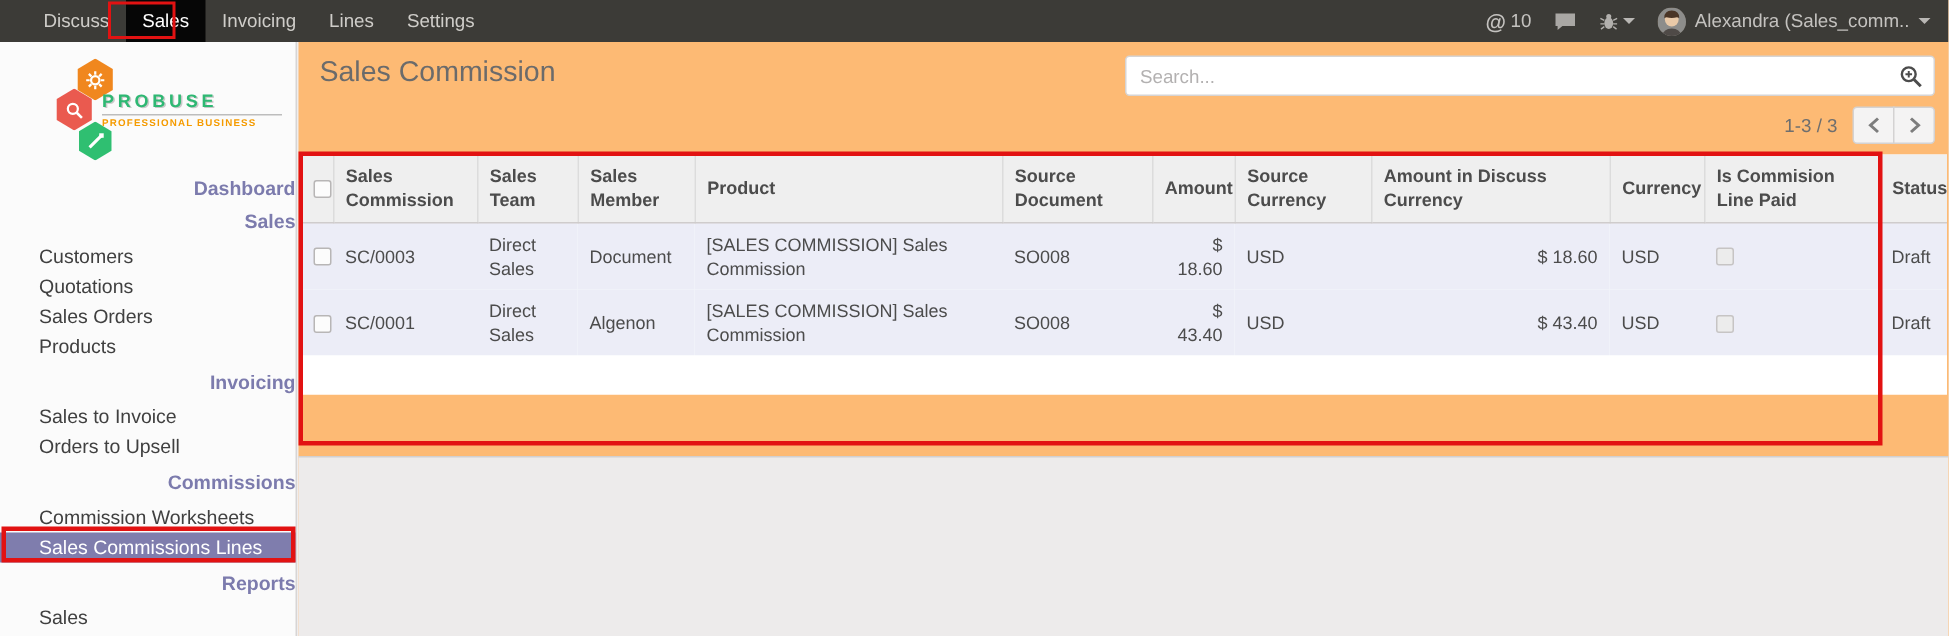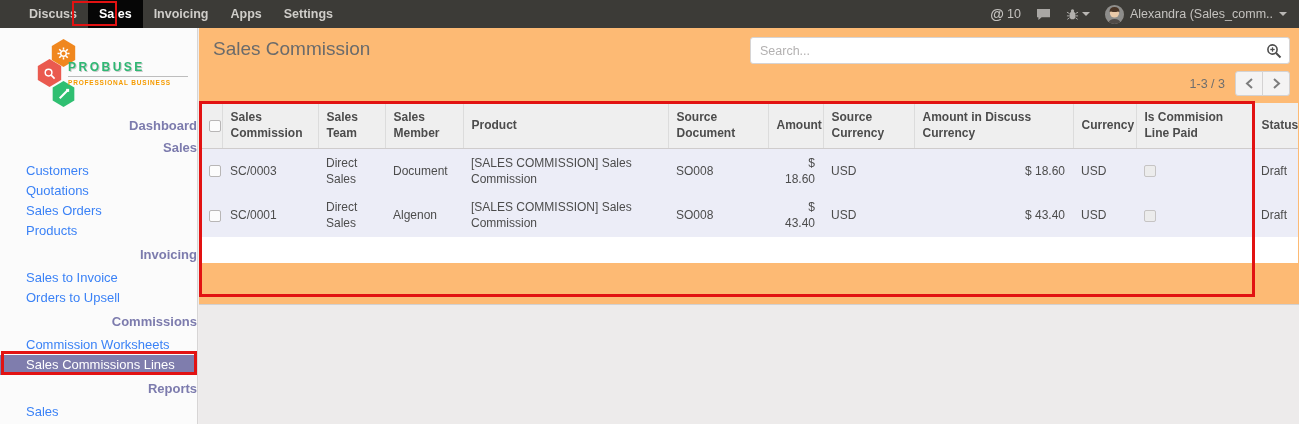--- a/index.html
+++ b/index.html
@@ -2,21 +2,21 @@
 <html><head>
 <meta charset="utf-8">
 <style>
   * { margin:0; padding:0; box-sizing:border-box; }
   html,body { width:1299px; height:424px; overflow:hidden; }
   body { font-family:"Liberation Sans", sans-serif; background:#efeded; position:relative; }
 
   
   .topbar { position:absolute; top:0; left:0; width:1299px; height:28px;
             background:#3c3b37; display:flex; align-items:stretch; z-index:5; }
-  .topbar .menus { display:flex; align-items:stretch; padding-left:18px;font-weight:bold; }
+  .topbar .menus { display:flex; align-items:stretch; padding-left:18px; }
   .menu-item { color:#cfcdc9; font-size:12.5px; line-height:28px; padding:0 11px;
                text-decoration:none; cursor:pointer; white-space:nowrap; }
   .menu-item.active { background:#060606; color:#ffffff; }
   .systray { margin-left:auto; display:flex; align-items:center; gap:15px; padding-right:12px; }
   .systray, .systray * { color:#c4c2bf; font-size:12.5px; }
   .mention { display:flex; align-items:center; gap:3px; cursor:pointer; }
   .at-glyph { font-size:14px; font-weight:bold; }
   .icon-btn { display:flex; align-items:center; gap:3px; cursor:pointer; }
   .caret-down { width:0; height:0; border-left:4px solid transparent;
                 border-right:4px solid transparent; border-top:4px solid #b9b7b4; display:inline-block; }
@@ -37,21 +37,21 @@
   .brand-name { font-size:12px; font-weight:bold; color:#2eb873; letter-spacing:2.5px;
                 text-shadow:1px 1px 0 #c9c9c9; }
   .brand-tagline { margin-top:2px; border-top:1px solid #bdbdbd; padding-top:2px;
                    font-size:6.5px; font-weight:bold; color:#f59b00; letter-spacing:0.8px; }
 
   .side-menu { position:absolute; top:90px; left:0; right:0; }
   .side-heading { height:16px; line-height:16px; padding-left:10px; margin:6px 0 5px;
                   font-size:13px; font-weight:bold; color:#7c7bad; cursor:pointer;text-align:right; }
   .side-heading:first-child { margin-top:0; }
   .side-item { height:20px; line-height:20px; padding-left:26px; font-size:13px;
-               color:#3b82f6; cursor:pointer; white-space:nowrap; }
+               color:#404040; cursor:pointer; white-space:nowrap; }
   .side-item.selected { background:#7f7dad; color:#ffffff; }
 
   
   .main { position:absolute; top:28px; left:199px; right:0; bottom:0; background:#fdba74; }
   .page-title { position:absolute; left:14px; top:10px; font-size:19px; font-weight:normal;
                 color:#6b6b6b; }
   .searchbox { position:absolute; top:9px; right:9px; width:540px; height:27px;
                background:#ffffff; border:1px solid #d6d4d4; border-radius:3px; }
   .searchbox input { position:absolute; inset:0; border:none; outline:none; background:transparent;
                      padding:0 30px 0 9px; font-size:12.5px; color:#555;
@@ -91,21 +91,21 @@
   svg { display:block; }
 </style>
 </head>
 <body>
 
 <header class="topbar">
   <nav class="menus">
     <a class="menu-item">Discuss</a>
     <a class="menu-item active">Sales</a>
     <a class="menu-item">Invoicing</a>
-    <a class="menu-item">Apps</a>
+    <a class="menu-item">Lines</a>
     <a class="menu-item">Settings</a>
   </nav>
   <div class="systray">
     <span class="mention">
       <span class="at-glyph">@</span>
       <span>10</span>
     </span>
     <span class="icon-btn">
       <svg width="15" height="13" viewBox="0 0 16 14">
         <path d="M1 1 h14 v9 h-9 l-3.5 3 v-3 H1 z" fill="#a9a7a4"></path>

